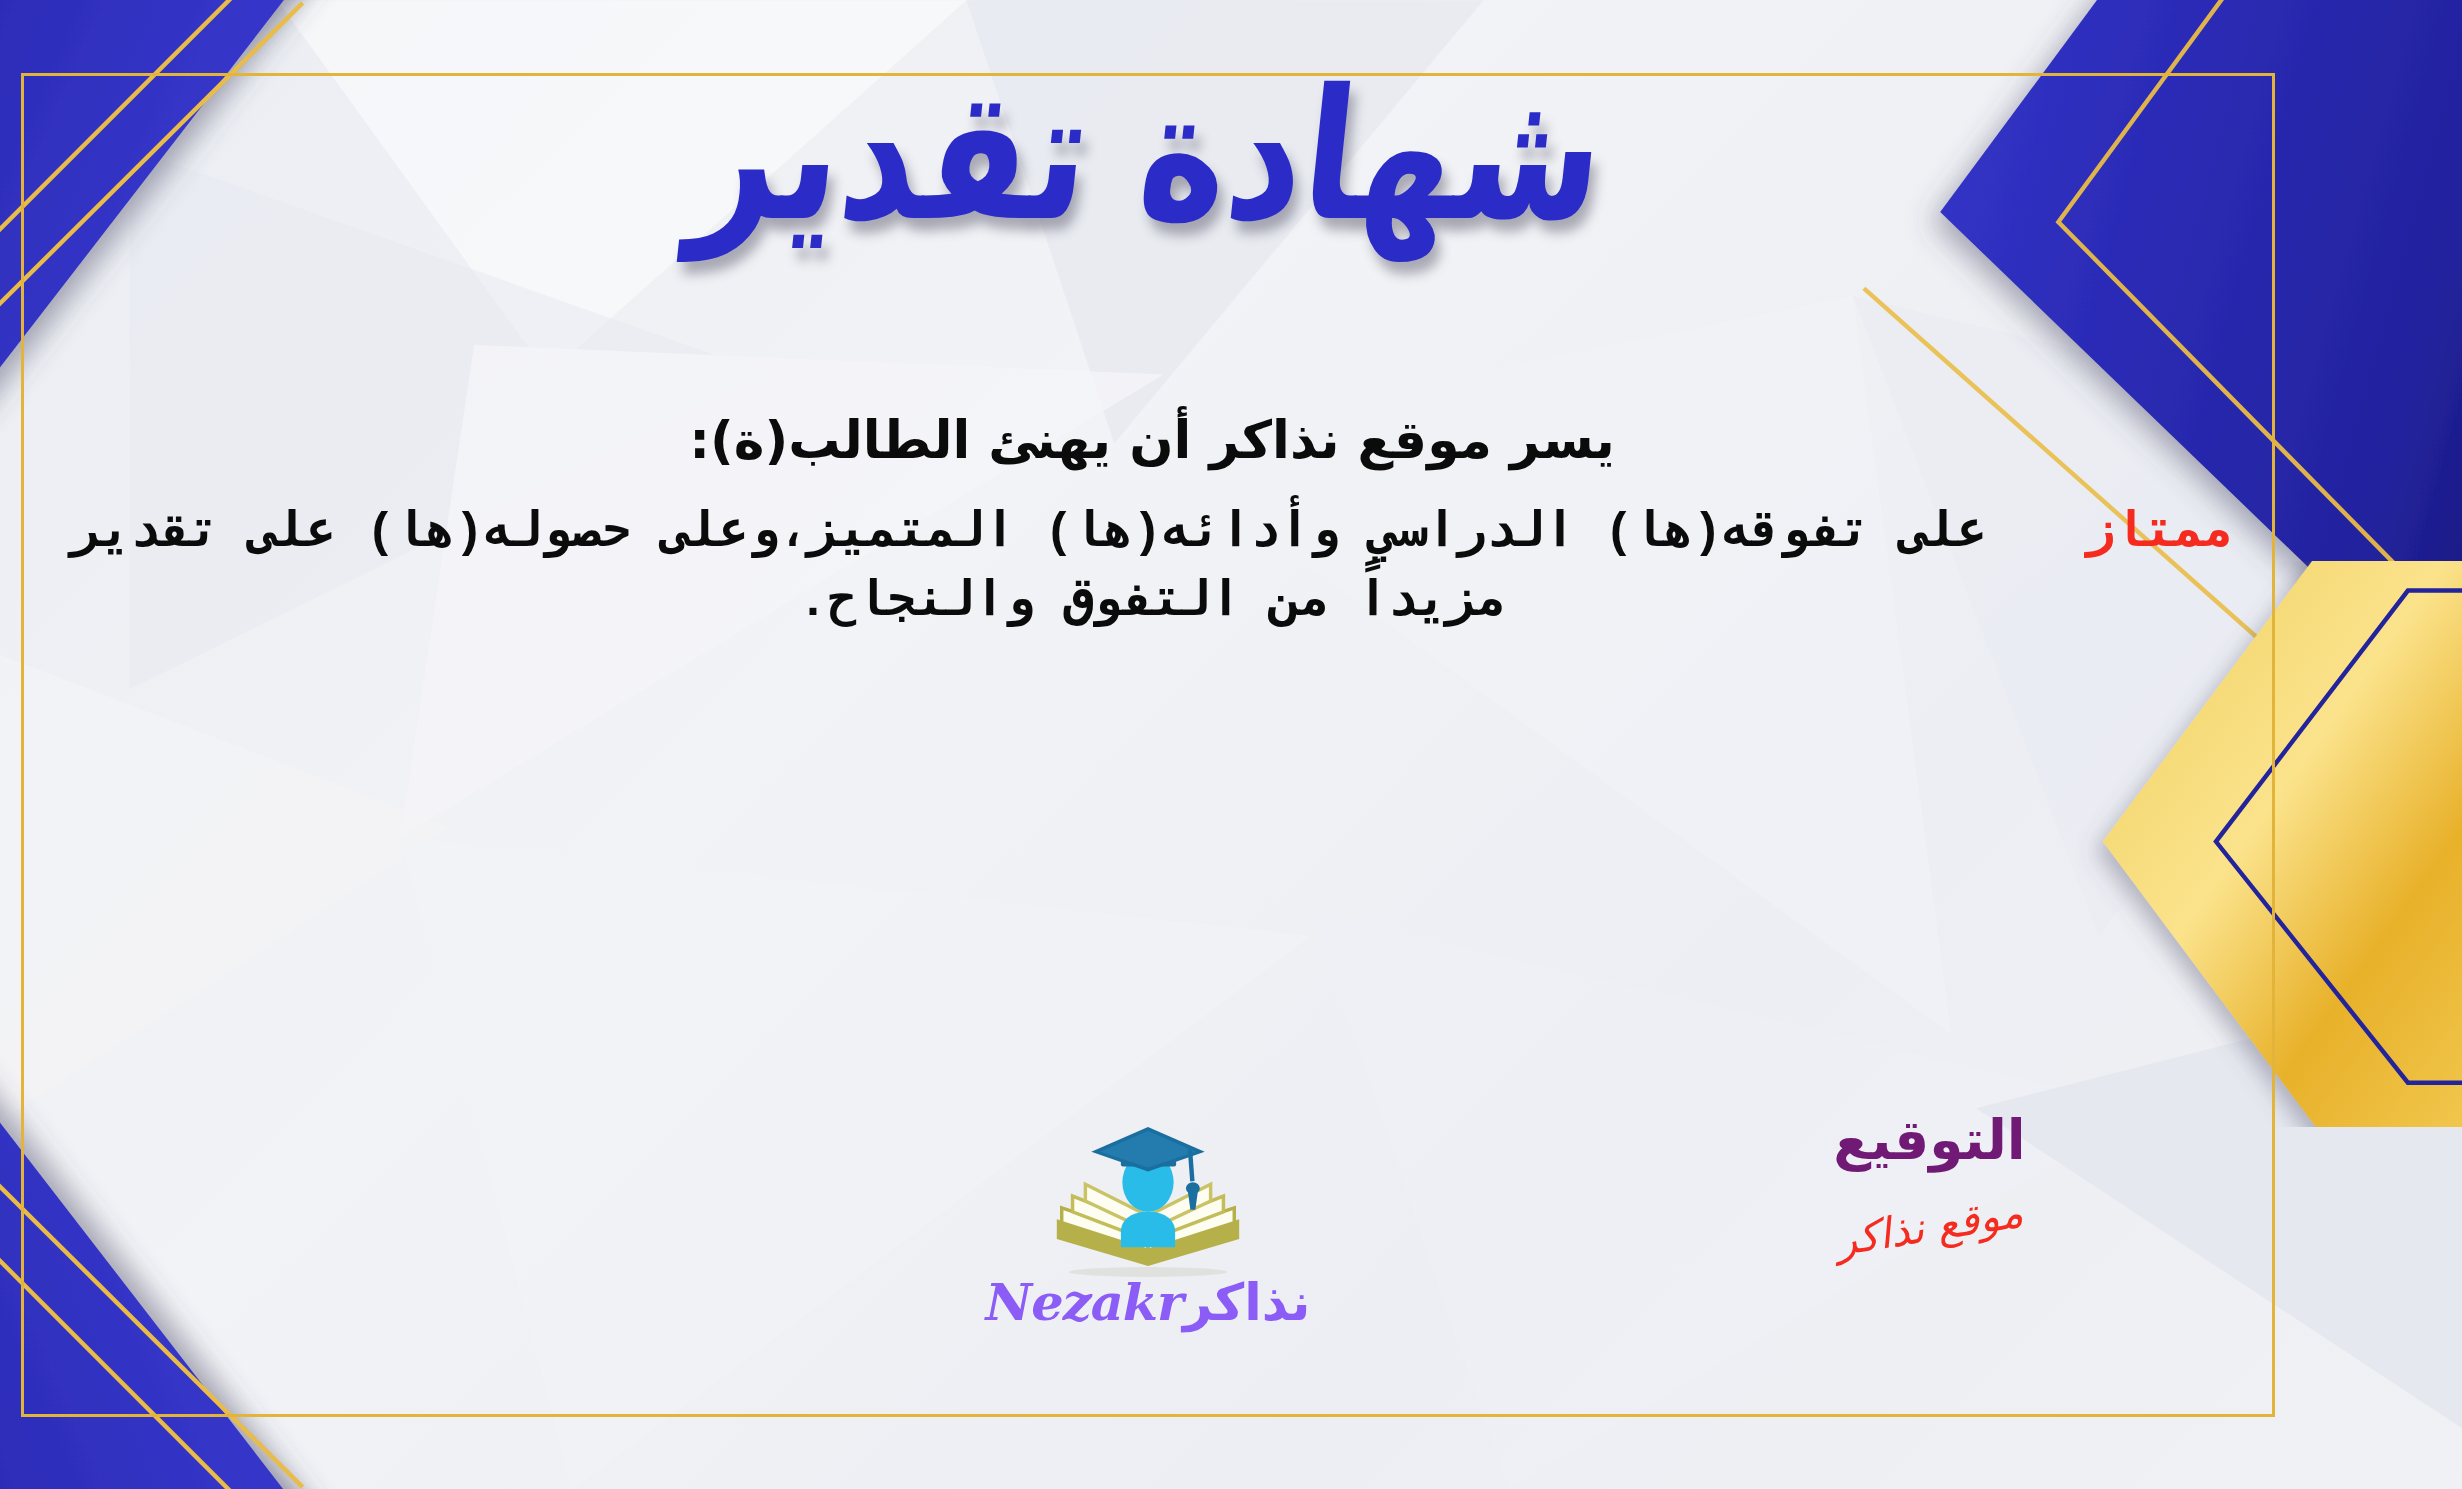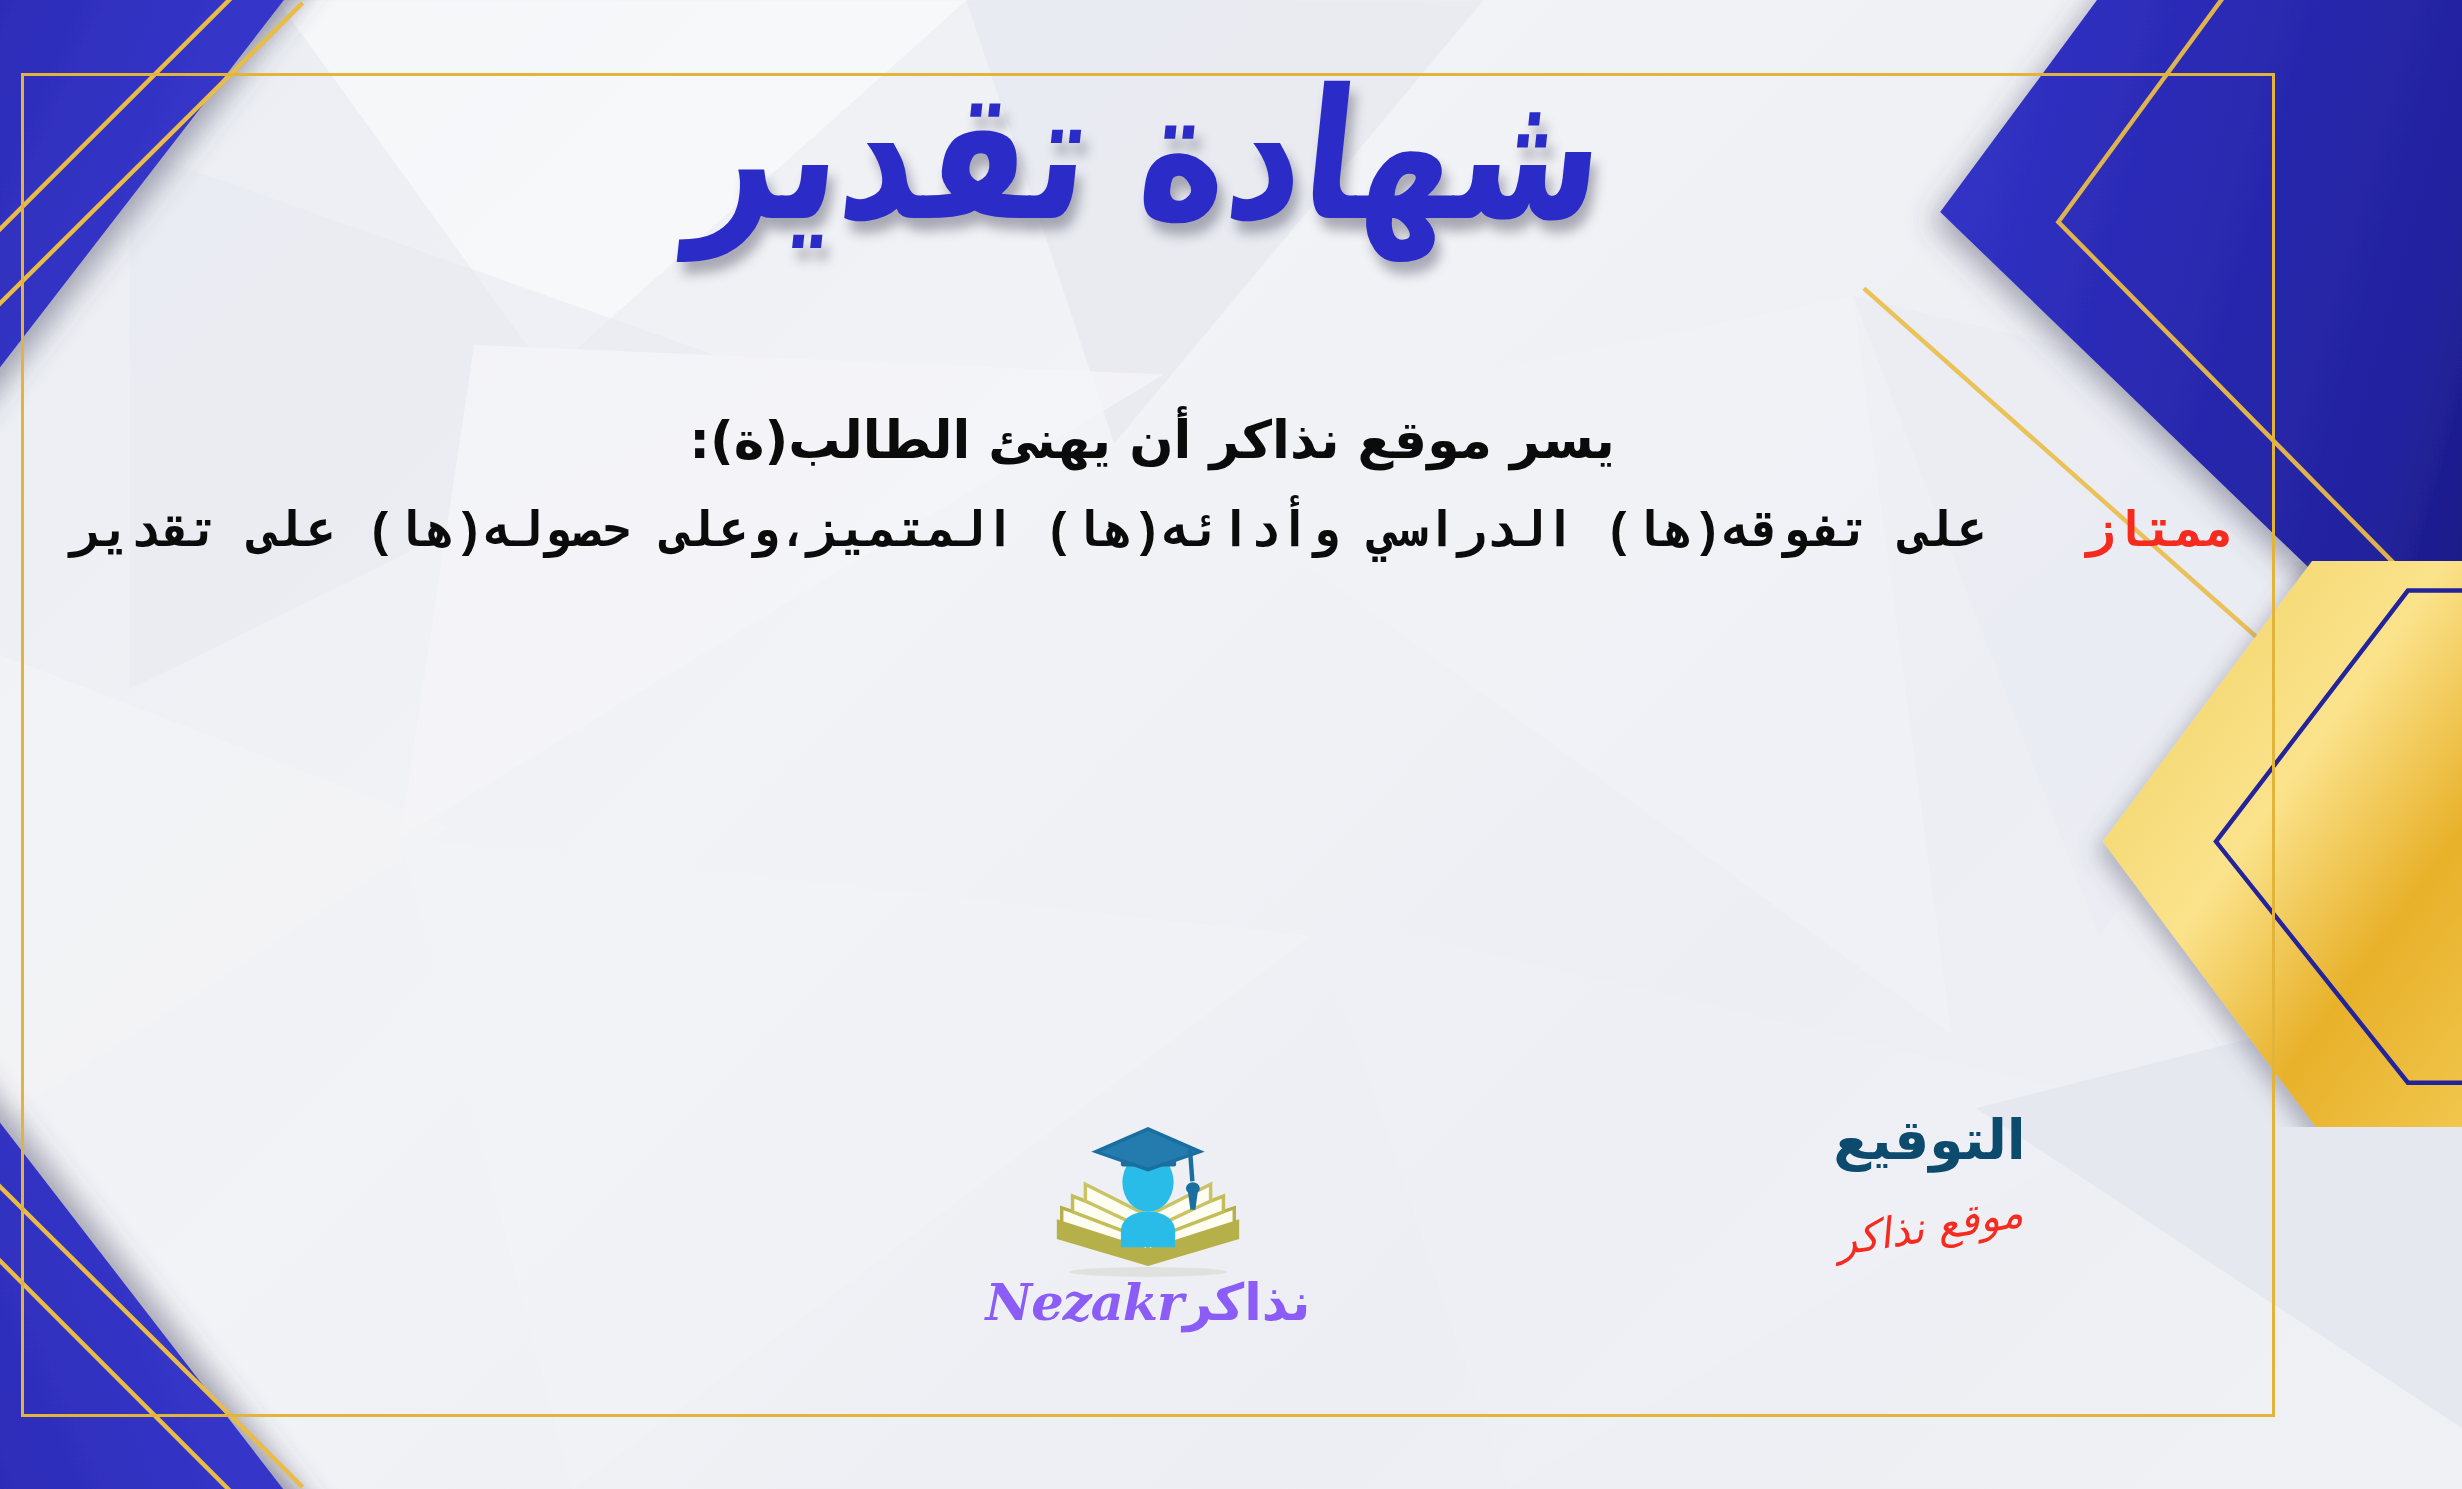--- a/index.html
+++ b/index.html
@@ -139,21 +139,21 @@
     position: absolute;
     right: 355px;
     top: 0;
     width: 355px;
     text-align: center;
     direction: rtl;
   }
   .signature-label {
     font-size: 55px;
     font-weight: 600;
-    color: #0c4a6e;
+    color: #701a75;
     line-height: 1;
   }
   .signature-mark {
     margin-top: 34px;
     font-family: "DejaVu Serif", "Liberation Serif", serif;
     font-size: 42px;
     font-style: italic;
     font-weight: 500;
     color: #f42b1e;
     transform: rotate(-9deg);
@@ -305,20 +305,21 @@
       <div class="para-justify">
 
         <div class="para-line">
           <span class="hl-red">ممتاز</span>
           <span class="spacer-wide"></span>
           <span>على تفوقه(ها) الدراسي وأدائه(ها) المتميز،وعلى حصوله(ها) على تقدير</span>
         </div>
 
 
 
+        <div class="para-line">مزيداً من التفوق والنجاح.</div>
       </div>
     </div>
 
     <div class="footer">
 
       <div class="signature-col">
         <div class="signature-label">التوقيع</div>
         <div class="signature-mark">موقع نذاكر</div>
       </div>
 

